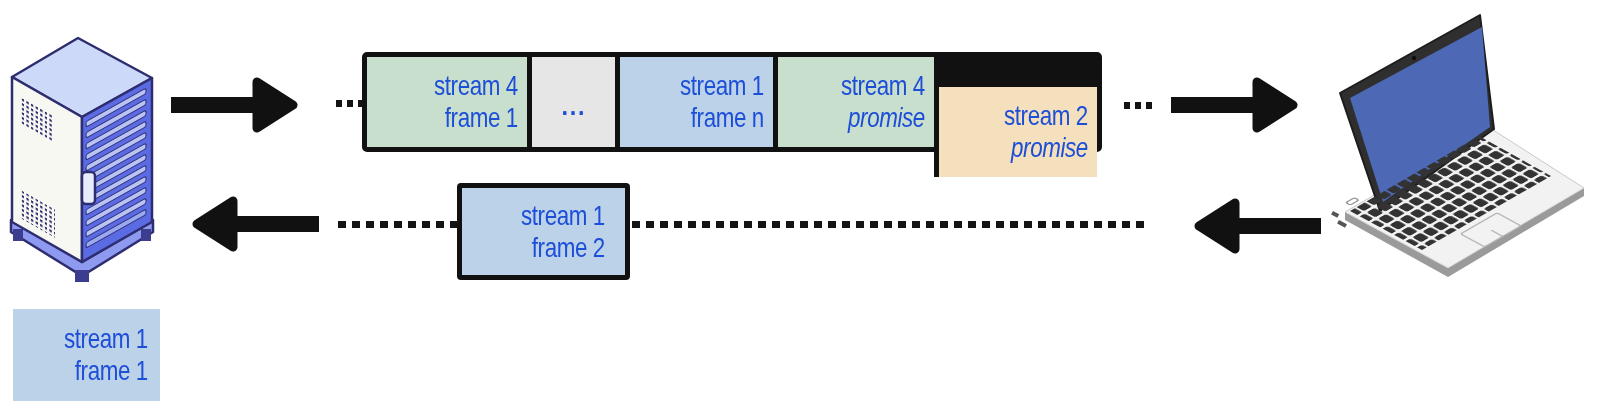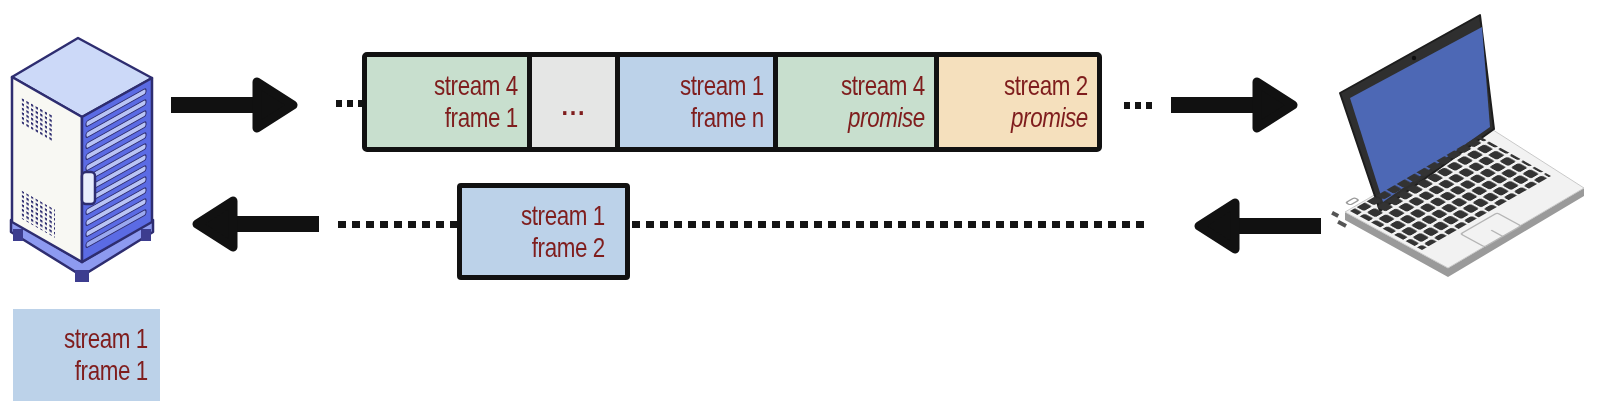--- a/index.html
+++ b/index.html
@@ -1,18 +1,18 @@
 <!DOCTYPE html>
 <html><head>
 <meta charset="utf-8">
 <style>
   html,body{margin:0;padding:0;background:#fff;}
   .canvas{
     position:relative;width:1597px;height:403px;background:#ffffff;overflow:hidden;
-    font-family:"Liberation Sans",sans-serif;color:#7f1d1d;
+    font-family:"Liberation Sans",sans-serif;color:#1d4ed8;
   }
   .abs{position:absolute;}
 
   
   .strip{
     left:362px;top:52px;height:100px;display:flex;box-sizing:border-box;
     border:5px solid #111;border-radius:5px;background:#111;
   }
   .cell{
     height:100%;display:flex;flex-direction:column;justify-content:center;
@@ -165,21 +165,21 @@
         <div>stream 1</div>
         <div>frame n</div>
       </div>
     </div>
     <div class="cell c4" style="background: rgb(200, 223, 206);">
       <div class="txt">
         <div>stream 4</div>
         <div class="it">promise</div>
       </div>
     </div>
-    <div class="cell c5" style="background: rgb(245, 224, 189);">
+    <div class="cell c5" style="background: rgb(245, 224, 189); margin-top: 30px;">
       <div class="txt">
         <div>stream 2</div>
         <div class="it">promise</div>
       </div>
     </div>
   </div>
 
   <div class="abs respbox" style="background: rgb(188, 210, 233);">
     <div class="txt">
       <div>stream 1</div>

